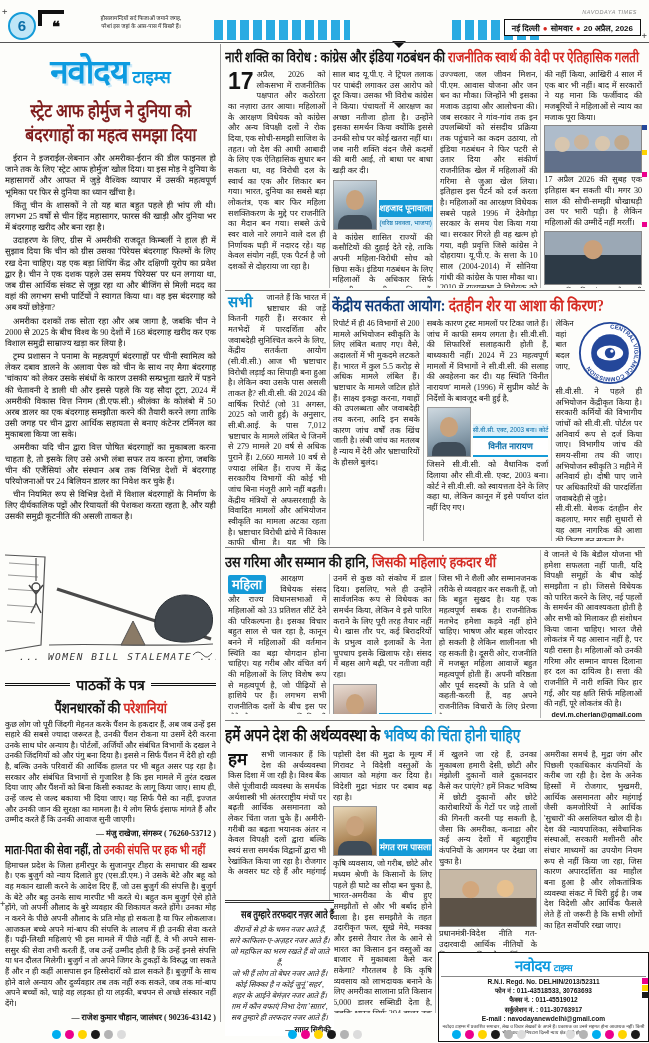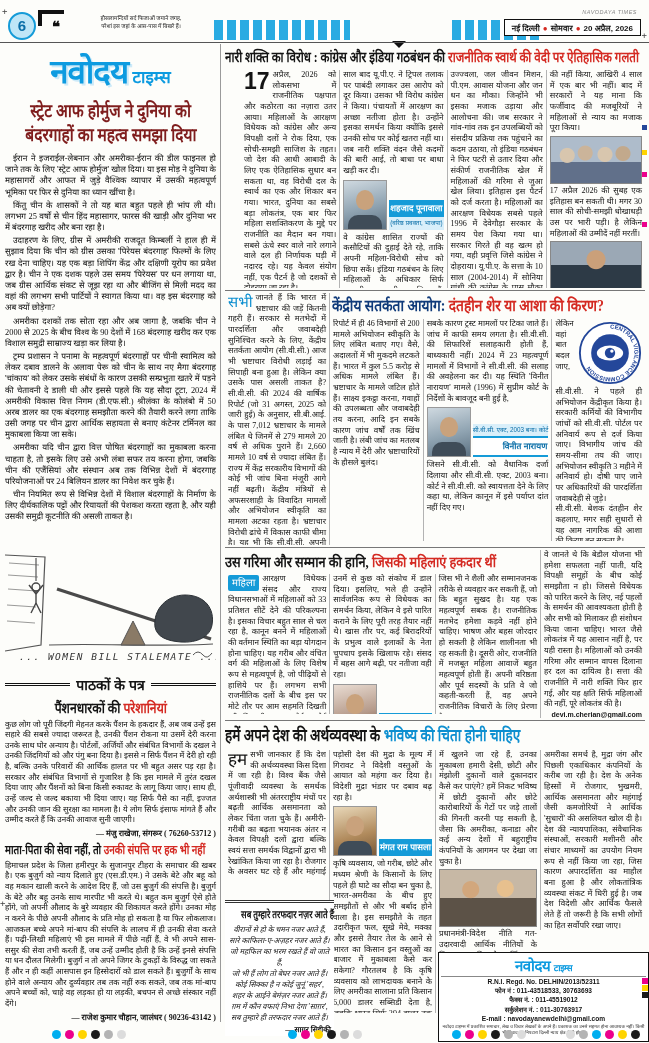--- a/index.html
+++ b/index.html
@@ -51,30 +51,30 @@
   .squeezeL{display:inline-block;transform:scaleX(.8);transform-origin:0 50%;white-space:nowrap;}
   
   .main{position:absolute;left:225px;top:44px;width:420px;height:991px;}
   .art-head{font-weight:bold;white-space:nowrap;overflow:hidden;}
   .red{color:#d42a22;}.blue{color:#0d8fd0;}
   .cols{display:flex;}
   .c{flex:1;padding:0 3px;border-right:1px solid #b3b3b3;font-size:8.1px;line-height:1.32;text-align:justify;}
   .c:last-child{border-right:none;}
   .sec-rule{border-top:1px solid #777;margin:2px 0;}
   .dropnum{float:left;font-size:23px;font-weight:bold;line-height:.9;margin:1px 3px 0 0;font-family:"Liberation Sans",sans-serif;}
-  .dropword{float:left;font-size:15px;font-weight:normal;color:#0d8fd0;line-height:1;margin:1px 3px 0 0;font-family:"Liberation Sans",sans-serif;}
-  .dropword.boxed{background:#159bd8;color:#fff;font-size:10px;padding:3px 4px;border-radius:2px;}
+  .dropword{float:left;font-size:15px;font-weight:bold;color:#0d8fd0;line-height:1;margin:1px 14px 0 0;font-family:"Liberation Sans",sans-serif;}
+  .dropword.boxed{background:#159bd8;color:#fff;font-size:13px;padding:3px 4px;border-radius:2px;}
   
   .acard{display:flex;margin:3px 0;gap:2px;}
   .aphoto{width:42px;height:48px;flex:none;background:linear-gradient(165deg,#cfd9e0 0%,#90a4b2 55%,#5d7283 100%);position:relative;border:1px solid #999;}
   .aphoto:before{content:"";position:absolute;left:50%;top:9px;width:18px;height:20px;margin-left:-9px;border-radius:50% 50% 46% 46%;background:#c9a27c;}
   .aphoto:after{content:"";position:absolute;left:50%;bottom:0;width:34px;height:14px;margin-left:-17px;border-radius:10px 10px 0 0;background:#3f4c58;}
   .aphoto.warm{background:linear-gradient(165deg,#e8d7b8,#b08a5c 60%,#7a5b3a);}
   .ainfo{flex:1;display:flex;flex-direction:column;justify-content:flex-end;}
-  .aname{background:#159bd8;color:#fff;font-weight:bold;font-size:8.5px;text-align:right;padding:3px 1px;font-family:"Liberation Sans",sans-serif;white-space:nowrap;}
+  .aname{background:#159bd8;color:#fff;font-weight:bold;font-size:8.5px;text-align:center;padding:3px 1px;font-family:"Liberation Sans",sans-serif;white-space:nowrap;}
   .aname.alt{background:#fff;color:#0b6fa8;border-top:2px solid #159bd8;border-bottom:2px solid #159bd8;}
   .asub{background:#d9effa;color:#0b6fa8;font-size:6.3px;text-align:center;padding:2px 0;font-family:"Liberation Sans",sans-serif;white-space:nowrap;}
   
   .photo{border:1px solid #888;position:relative;overflow:hidden;margin:2px 0;}
   .ph-group{height:46px;background:
       radial-gradient(circle at 18% 40%,#d8c6ae 0 7px,transparent 8px),
       radial-gradient(circle at 38% 35%,#cbb49a 0 7px,transparent 8px),
       radial-gradient(circle at 60% 38%,#d8c6ae 0 7px,transparent 8px),
       radial-gradient(circle at 80% 36%,#c2a98c 0 7px,transparent 8px),
       linear-gradient(180deg,#aebccb 0 55%,#61708a 55% 100%);}
@@ -192,21 +192,21 @@
     </div>
     <div class="body-text" style="font-size:8px;">हिमाचल प्रदेश के जिला हमीरपुर के सुजानपुर टीहरा के समाचार की खबर है। एक बुजुर्ग को न्याय दिलाते हुए (एस.डी.एम.) ने उसके बेटे और बहू को वह मकान खाली करने के आदेश दिए हैं, जो उस बुजुर्ग की संपत्ति है। बुजुर्ग के बेटे और बहू उनके साथ मारपीट भी करते थे। बहुत कम बुजुर्ग ऐसे होते होंगे, जो अपनी औलाद के बुरे व्यवहार की शिकायत करते होंगे। उनका मोह न करने के पीछे अपनी औलाद के प्रति मोह हो सकता है या फिर लोकलाज। आजकल बच्चे अपने मां-बाप की संपत्ति के लालच में ही उनकी सेवा करते हैं। पढ़ी-लिखी महिलाएं भी इस मामले में पीछे नहीं हैं, वे भी अपने सास-ससुर की सेवा तभी करती हैं, जब उन्हें उम्मीद होती है कि उन्हें इनसे संपत्ति या धन दौलत मिलेगी। बुजुर्ग न तो अपने जिगर के टुकड़ों के विरुद्ध जा सकते हैं और न ही कहीं आसपास इन हिस्सेदारों को डाल सकते हैं। बुजुर्गों के साथ होने वाले अन्याय और दुर्व्यवहार तब तक नहीं रुक सकते, जब तक मां-बाप अपने बच्चों को, चाहे वह लड़का हो या लड़की, बचपन से अच्छे संस्कार नहीं देंगे।</div>
     <div class="sig">— राजेश कुमार चौहान, जालंधर ( 90236-43142 )</div>
   </div>
 
   <div class="main">
 
     <div class="art-head" style="font-size:14.5px;margin:2px 0 4px 0;">
       <span class="squeezeL"><span>नारी शक्ति का विरोध : कांग्रेस और इंडिया गठबंधन की </span><span class="red">राजनीतिक स्वार्थ की वेदी पर ऐतिहासिक गलती</span></span>
     </div>
-    <div class="cols" style="height:218px;overflow:hidden;margin-left:16px;">
+    <div class="cols" style="height:218px;overflow:hidden;">
       <div class="c">
         <span class="dropnum">17</span>
         <span>अप्रैल, 2026 को लोकसभा में राजनीतिक पक्षपात और कठोरता का नज़ारा उतर आया। महिलाओं के आरक्षण विधेयक को कांग्रेस और अन्य विपक्षी दलों ने रोक दिया, एक सोची-समझी साजिश के तहत। जो देश की आधी आबादी के लिए एक ऐतिहासिक सुधार बन सकता था, वह विरोधी दल के स्वार्थ का एक और शिकार बन गया। भारत, दुनिया का सबसे बड़ा लोकतंत्र, एक बार फिर महिला सशक्तिकरण के मुद्दे पर राजनीति का मैदान बन गया। सबसे ऊंचे स्वर वाले नारे लगाने वाले दल ही निर्णायक घड़ी में नदारद रहे। यह केवल संयोग नहीं, एक पैटर्न है जो दशकों से दोहराया जा रहा है।</span>
       </div>
       <div class="c">
         <div>साल बाद यू.पी.ए. ने ट्रिपल तलाक पर पाबंदी लगाकर उस आरोप को दूर किया। उसका भी विरोध कांग्रेस ने किया। पंचायतों में आरक्षण का अच्छा नतीजा होता है। उन्होंने इसका समर्थन किया क्योंकि इससे उनकी सोच पर कोई खतरा नहीं था। जब नारी शक्ति वंदन जैसे कदमों की बारी आई, तो बाधा पर बाधा खड़ी कर दी।</div>
         <div class="acard">
           <div class="aphoto"></div>
           <div class="ainfo">
             <div class="aname">शहजाद पूनावाला</div>

